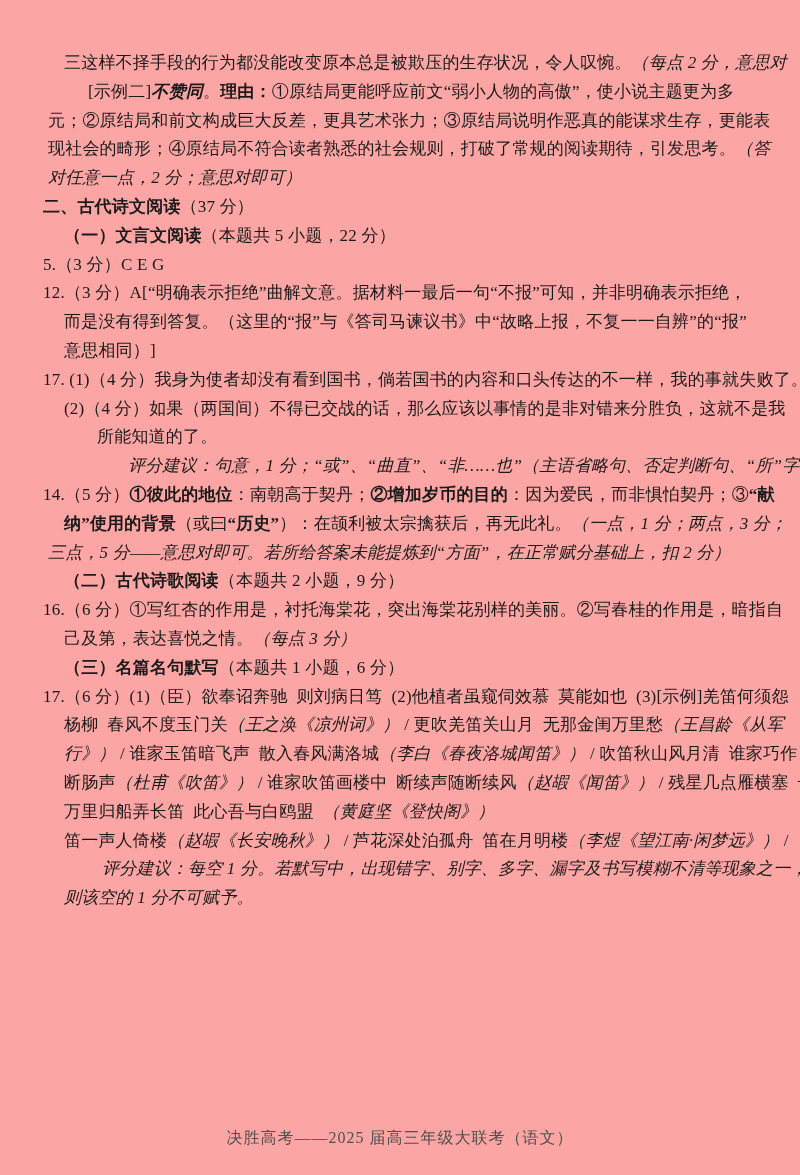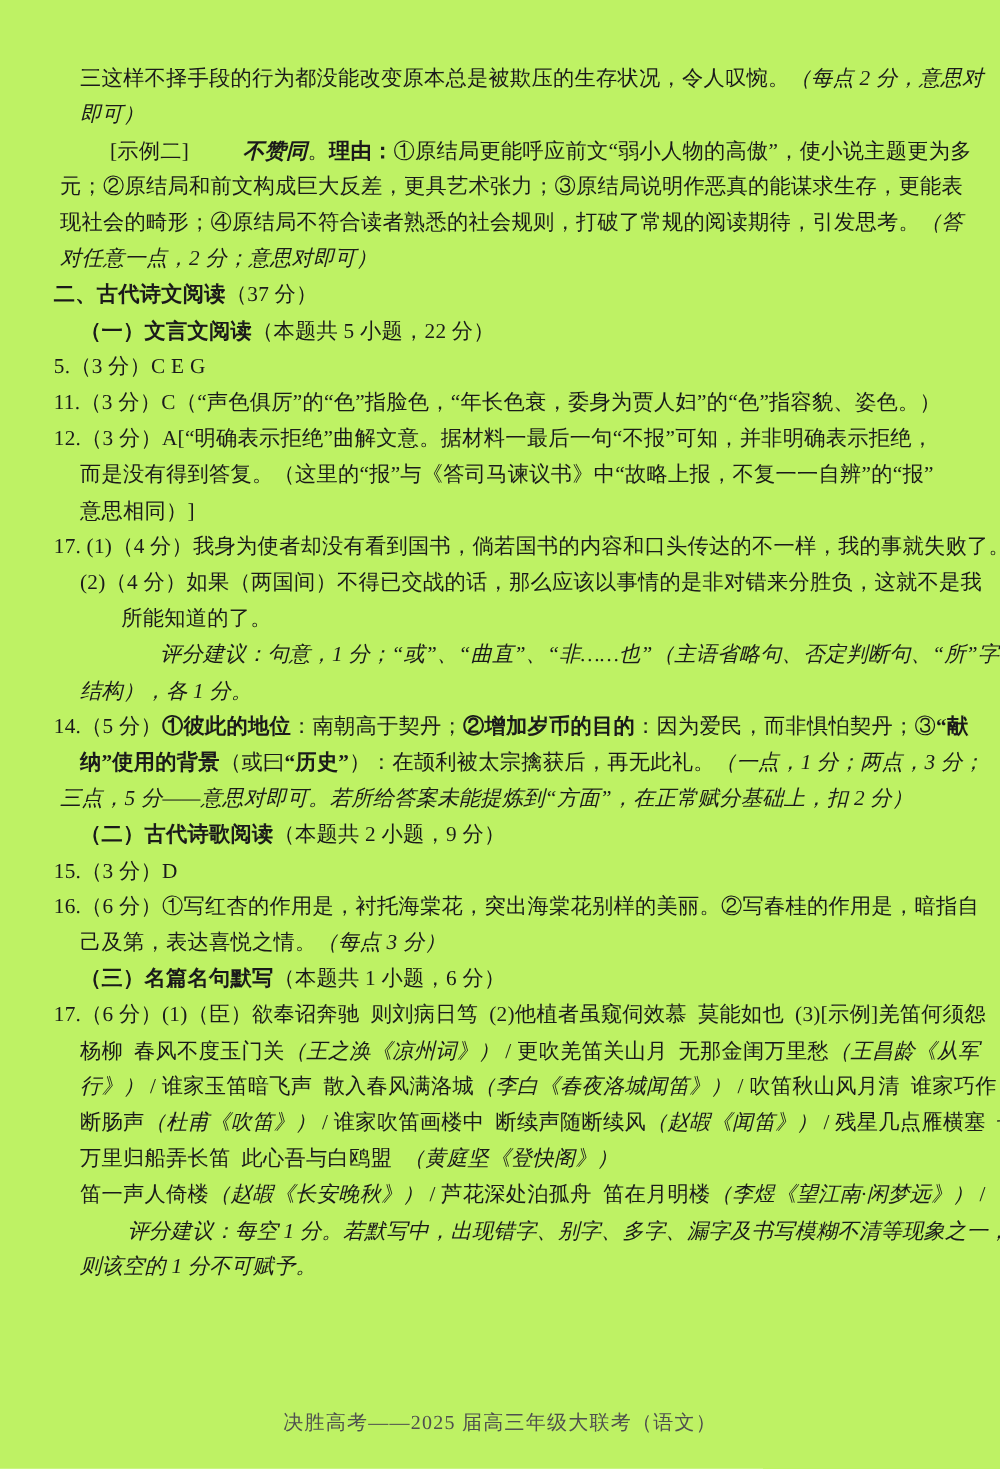--- a/index.html
+++ b/index.html
@@ -1,20 +1,20 @@
 <!DOCTYPE html>
 <html><head>
 <meta charset="utf-8">
 <style>
   html, body { margin: 0; padding: 0; }
   .page {
     position: relative;
     width: 800px;
     height: 1175px;
-    background: #bef264;
+    background: #fca5a5;
     overflow: hidden;
     font-family: "Liberation Serif", serif;
     color: #1a1a1a;
   }
   .doc-body {
     position: absolute;
     top: 49px;
     left: 0;
     width: 800px;
   }
@@ -30,60 +30,56 @@
   .ind-cont1  { padding-left: 48px; }   
   .ind-cont2  { padding-left: 64px; }   
   .ind-para   { padding-left: 88px; }   
   .ind-para2  { padding-left: 97px; }   
   .ind-score1 { padding-left: 102px; }  
   .ind-score2 { padding-left: 128px; }  
   
   .seg-song    { font-style: normal; font-weight: normal; }
   .seg-kai     { font-style: italic; font-weight: normal; }
   .seg-bold    { font-style: normal; font-weight: bold; }
-  .seg-boldkai { font-style: italic; font-weight: bold; padding-left: 43px; }
+  .seg-boldkai { font-style: italic; font-weight: bold; }
   .page-footer {
     position: absolute;
     top: 1128px;
     left: 0;
     width: 800px;
     text-align: center;
     font-size: 16px;
     letter-spacing: 1px;
     color: #4f4f4f;
   }
 </style>
 </head>
 <body>
 
 <div class="page">
   <div class="doc-body">
       <div class="line ind-cont2"><span class="seg-song">三这样不择手段的行为都没能改变原本总是被欺压的生存状况，令人叹惋。</span><span class="seg-kai">（每点 2 分，意思对</span></div>
-      <div class="line ind-cont2"><span class="seg-kai">即可）</span></div>
       <div class="line ind-para"><span class="seg-song">[示例二]</span><span class="seg-boldkai">不赞同</span><span class="seg-song">。</span><span class="seg-bold">理由：</span><span class="seg-song">①原结局更能呼应前文“弱小人物的高傲”，使小说主题更为多</span></div>
       <div class="line ind-cont1"><span class="seg-song">元；②原结局和前文构成巨大反差，更具艺术张力；③原结局说明作恶真的能谋求生存，更能表</span></div>
       <div class="line ind-cont1"><span class="seg-song">现社会的畸形；④原结局不符合读者熟悉的社会规则，打破了常规的阅读期待，引发思考。</span><span class="seg-kai">（答</span></div>
       <div class="line ind-cont1"><span class="seg-kai">对任意一点，2 分；意思对即可）</span></div>
       <div class="line ind-item"><span class="seg-bold">二、古代诗文阅读</span><span class="seg-song">（37 分）</span></div>
       <div class="line ind-cont2"><span class="seg-bold">（一）文言文阅读</span><span class="seg-song">（本题共 5 小题，22 分）</span></div>
       <div class="line ind-item"><span class="seg-song">5.（3 分）C E G</span></div>
-      <div class="line ind-item"><span class="seg-song">11.（3 分）C（“声色俱厉”的“色”指脸色，“年长色衰，委身为贾人妇”的“色”指容貌、姿色。）</span></div>
       <div class="line ind-item"><span class="seg-song">12.（3 分）A[“明确表示拒绝”曲解文意。据材料一最后一句“不报”可知，并非明确表示拒绝，</span></div>
       <div class="line ind-cont2"><span class="seg-song">而是没有得到答复。（这里的“报”与《答司马谏议书》中“故略上报，不复一一自辨”的“报”</span></div>
       <div class="line ind-cont2"><span class="seg-song">意思相同）]</span></div>
       <div class="line ind-item"><span class="seg-song">17. (1)（4 分）我身为使者却没有看到国书，倘若国书的内容和口头传达的不一样，我的事就失败了。</span></div>
       <div class="line ind-cont2"><span class="seg-song">(2)（4 分）如果（两国间）不得已交战的话，那么应该以事情的是非对错来分胜负，这就不是我</span></div>
       <div class="line ind-para2"><span class="seg-song">所能知道的了。</span></div>
       <div class="line ind-score2"><span class="seg-kai">评分建议：句意，1 分；“或”、“曲直”、“非……也”（主语省略句、否定判断句、“所”字</span></div>
-      <div class="line ind-cont2"><span class="seg-kai">结构），各 1 分。</span></div>
       <div class="line ind-item"><span class="seg-song">14.（5 分）</span><span class="seg-bold">①彼此的地位</span><span class="seg-song">：南朝高于契丹；</span><span class="seg-bold">②增加岁币的目的</span><span class="seg-song">：因为爱民，而非惧怕契丹；③</span><span class="seg-bold">“献</span></div>
       <div class="line ind-cont2"><span class="seg-bold">纳”使用的背景</span><span class="seg-song">（或曰</span><span class="seg-bold">“历史”</span><span class="seg-song">）：在颉利被太宗擒获后，再无此礼。</span><span class="seg-kai">（一点，1 分；两点，3 分；</span></div>
       <div class="line ind-cont1"><span class="seg-kai">三点，5 分——意思对即可。若所给答案未能提炼到“方面”，在正常赋分基础上，扣 2 分）</span></div>
       <div class="line ind-cont2"><span class="seg-bold">（二）古代诗歌阅读</span><span class="seg-song">（本题共 2 小题，9 分）</span></div>
-      <div class="line ind-item"><span class="seg-song">15.（3 分）D</span></div>
       <div class="line ind-item"><span class="seg-song">16.（6 分）①写红杏的作用是，衬托海棠花，突出海棠花别样的美丽。②写春桂的作用是，暗指自</span></div>
       <div class="line ind-cont2"><span class="seg-song">己及第，表达喜悦之情。</span><span class="seg-kai">（每点 3 分）</span></div>
       <div class="line ind-cont2"><span class="seg-bold">（三）名篇名句默写</span><span class="seg-song">（本题共 1 小题，6 分）</span></div>
       <div class="line ind-item"><span class="seg-song">17.（6 分）(1)（臣）欲奉诏奔驰  则刘病日笃  (2)他植者虽窥伺效慕  莫能如也  (3)[示例]羌笛何须怨</span></div>
       <div class="line ind-cont2"><span class="seg-song">杨柳  春风不度玉门关</span><span class="seg-kai">（王之涣《凉州词》）</span><span class="seg-song"> / 更吹羌笛关山月  无那金闺万里愁</span><span class="seg-kai">（王昌龄《从军</span></div>
       <div class="line ind-cont2"><span class="seg-kai">行》）</span><span class="seg-song"> / 谁家玉笛暗飞声  散入春风满洛城</span><span class="seg-kai">（李白《春夜洛城闻笛》）</span><span class="seg-song"> / 吹笛秋山风月清  谁家巧作</span></div>
       <div class="line ind-cont2"><span class="seg-song">断肠声</span><span class="seg-kai">（杜甫《吹笛》）</span><span class="seg-song"> / 谁家吹笛画楼中  断续声随断续风</span><span class="seg-kai">（赵嘏《闻笛》）</span><span class="seg-song"> / 残星几点雁横塞  长</span></div>
       <div class="line ind-cont2"><span class="seg-song">万里归船弄长笛  此心吾与白鸥盟  </span><span class="seg-kai">（黄庭坚《登快阁》）</span></div>
       <div class="line ind-cont2"><span class="seg-song">笛一声人倚楼</span><span class="seg-kai">（赵嘏《长安晚秋》）</span><span class="seg-song"> / 芦花深处泊孤舟  笛在月明楼</span><span class="seg-kai">（李煜《望江南·闲梦远》）</span><span class="seg-song"> /</span></div>
       <div class="line ind-score1"><span class="seg-kai">评分建议：每空 1 分。若默写中，出现错字、别字、多字、漏字及书写模糊不清等现象之一，</span></div>

